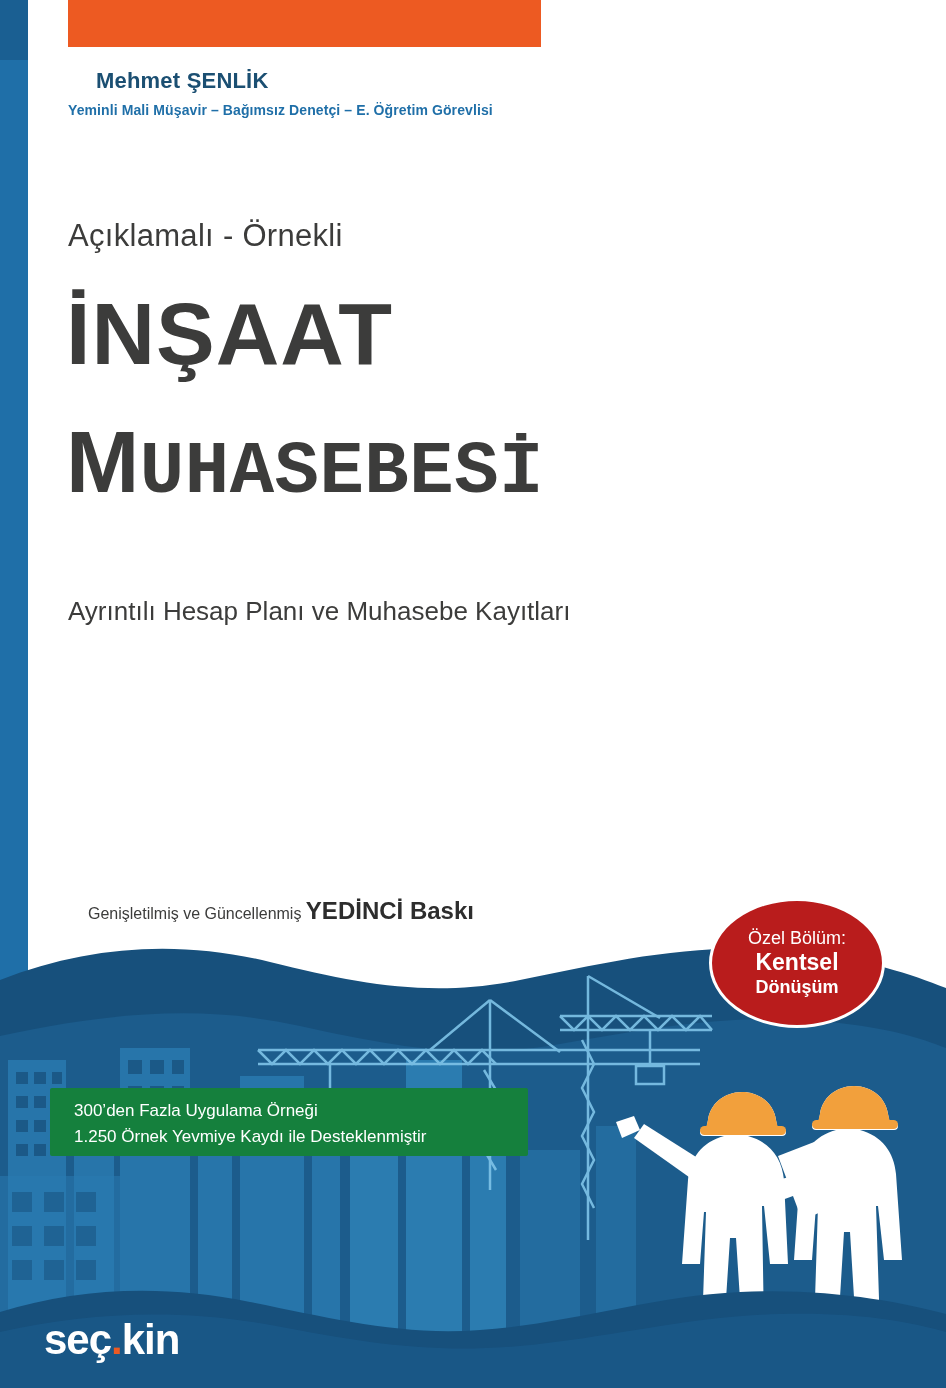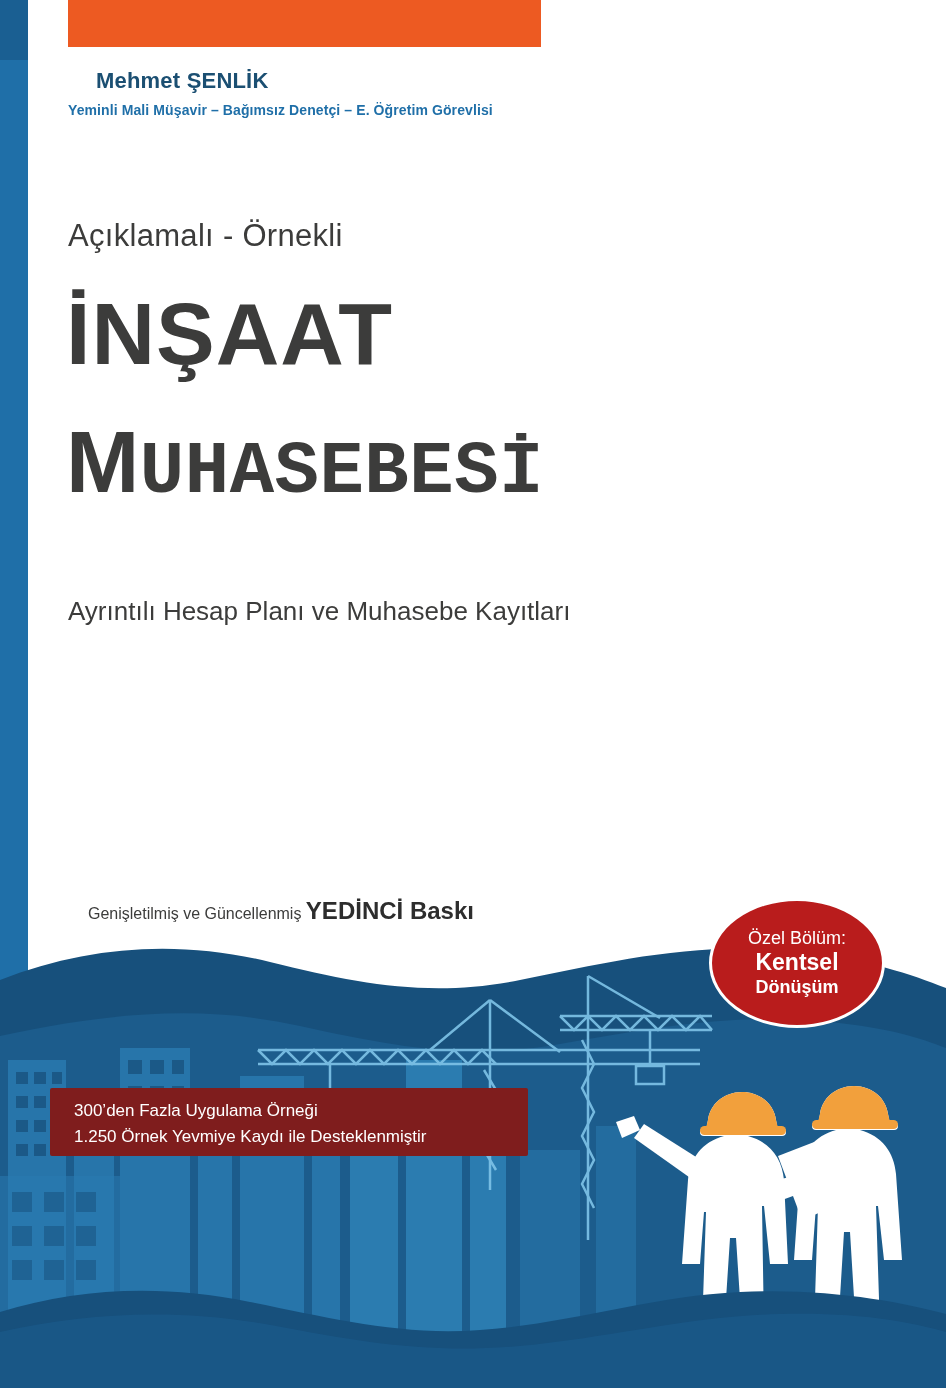--- a/index.html
+++ b/index.html
@@ -143,21 +143,21 @@
   }
   .badge .b1 { font-size: 18px; }
   .badge .b2 { font-size: 23px; font-weight: bold; }
   .badge .b3 { font-size: 18px; font-weight: bold; }
 
   
   .note-box {
     position: absolute;
     left: 50px; top: 1088px;
     width: 478px; height: 68px;
-    background: #7f1d1d;
+    background: #15803d;
     color: #ffffff;
     padding: 10px 24px;
     box-sizing: border-box;
     border-radius: 2px;
   }
   .note-box .line {
     font-size: 17px;
     line-height: 1.55;
   }
 
@@ -325,14 +325,15 @@
     <div class="b1">Özel Bölüm:</div>
     <div class="b2">Kentsel</div>
     <div class="b3">Dönüşüm</div>
   </div>
 
   <div class="note-box">
     <div class="line">300’den Fazla Uygulama Örneği</div>
     <div class="line">1.250 Örnek Yevmiye Kaydı ile Desteklenmiştir</div>
   </div>
 
+  <div class="logo"><span>seç</span><span class="dot">.</span><span>kin</span></div>
 
 </div>
 
 </body></html>

